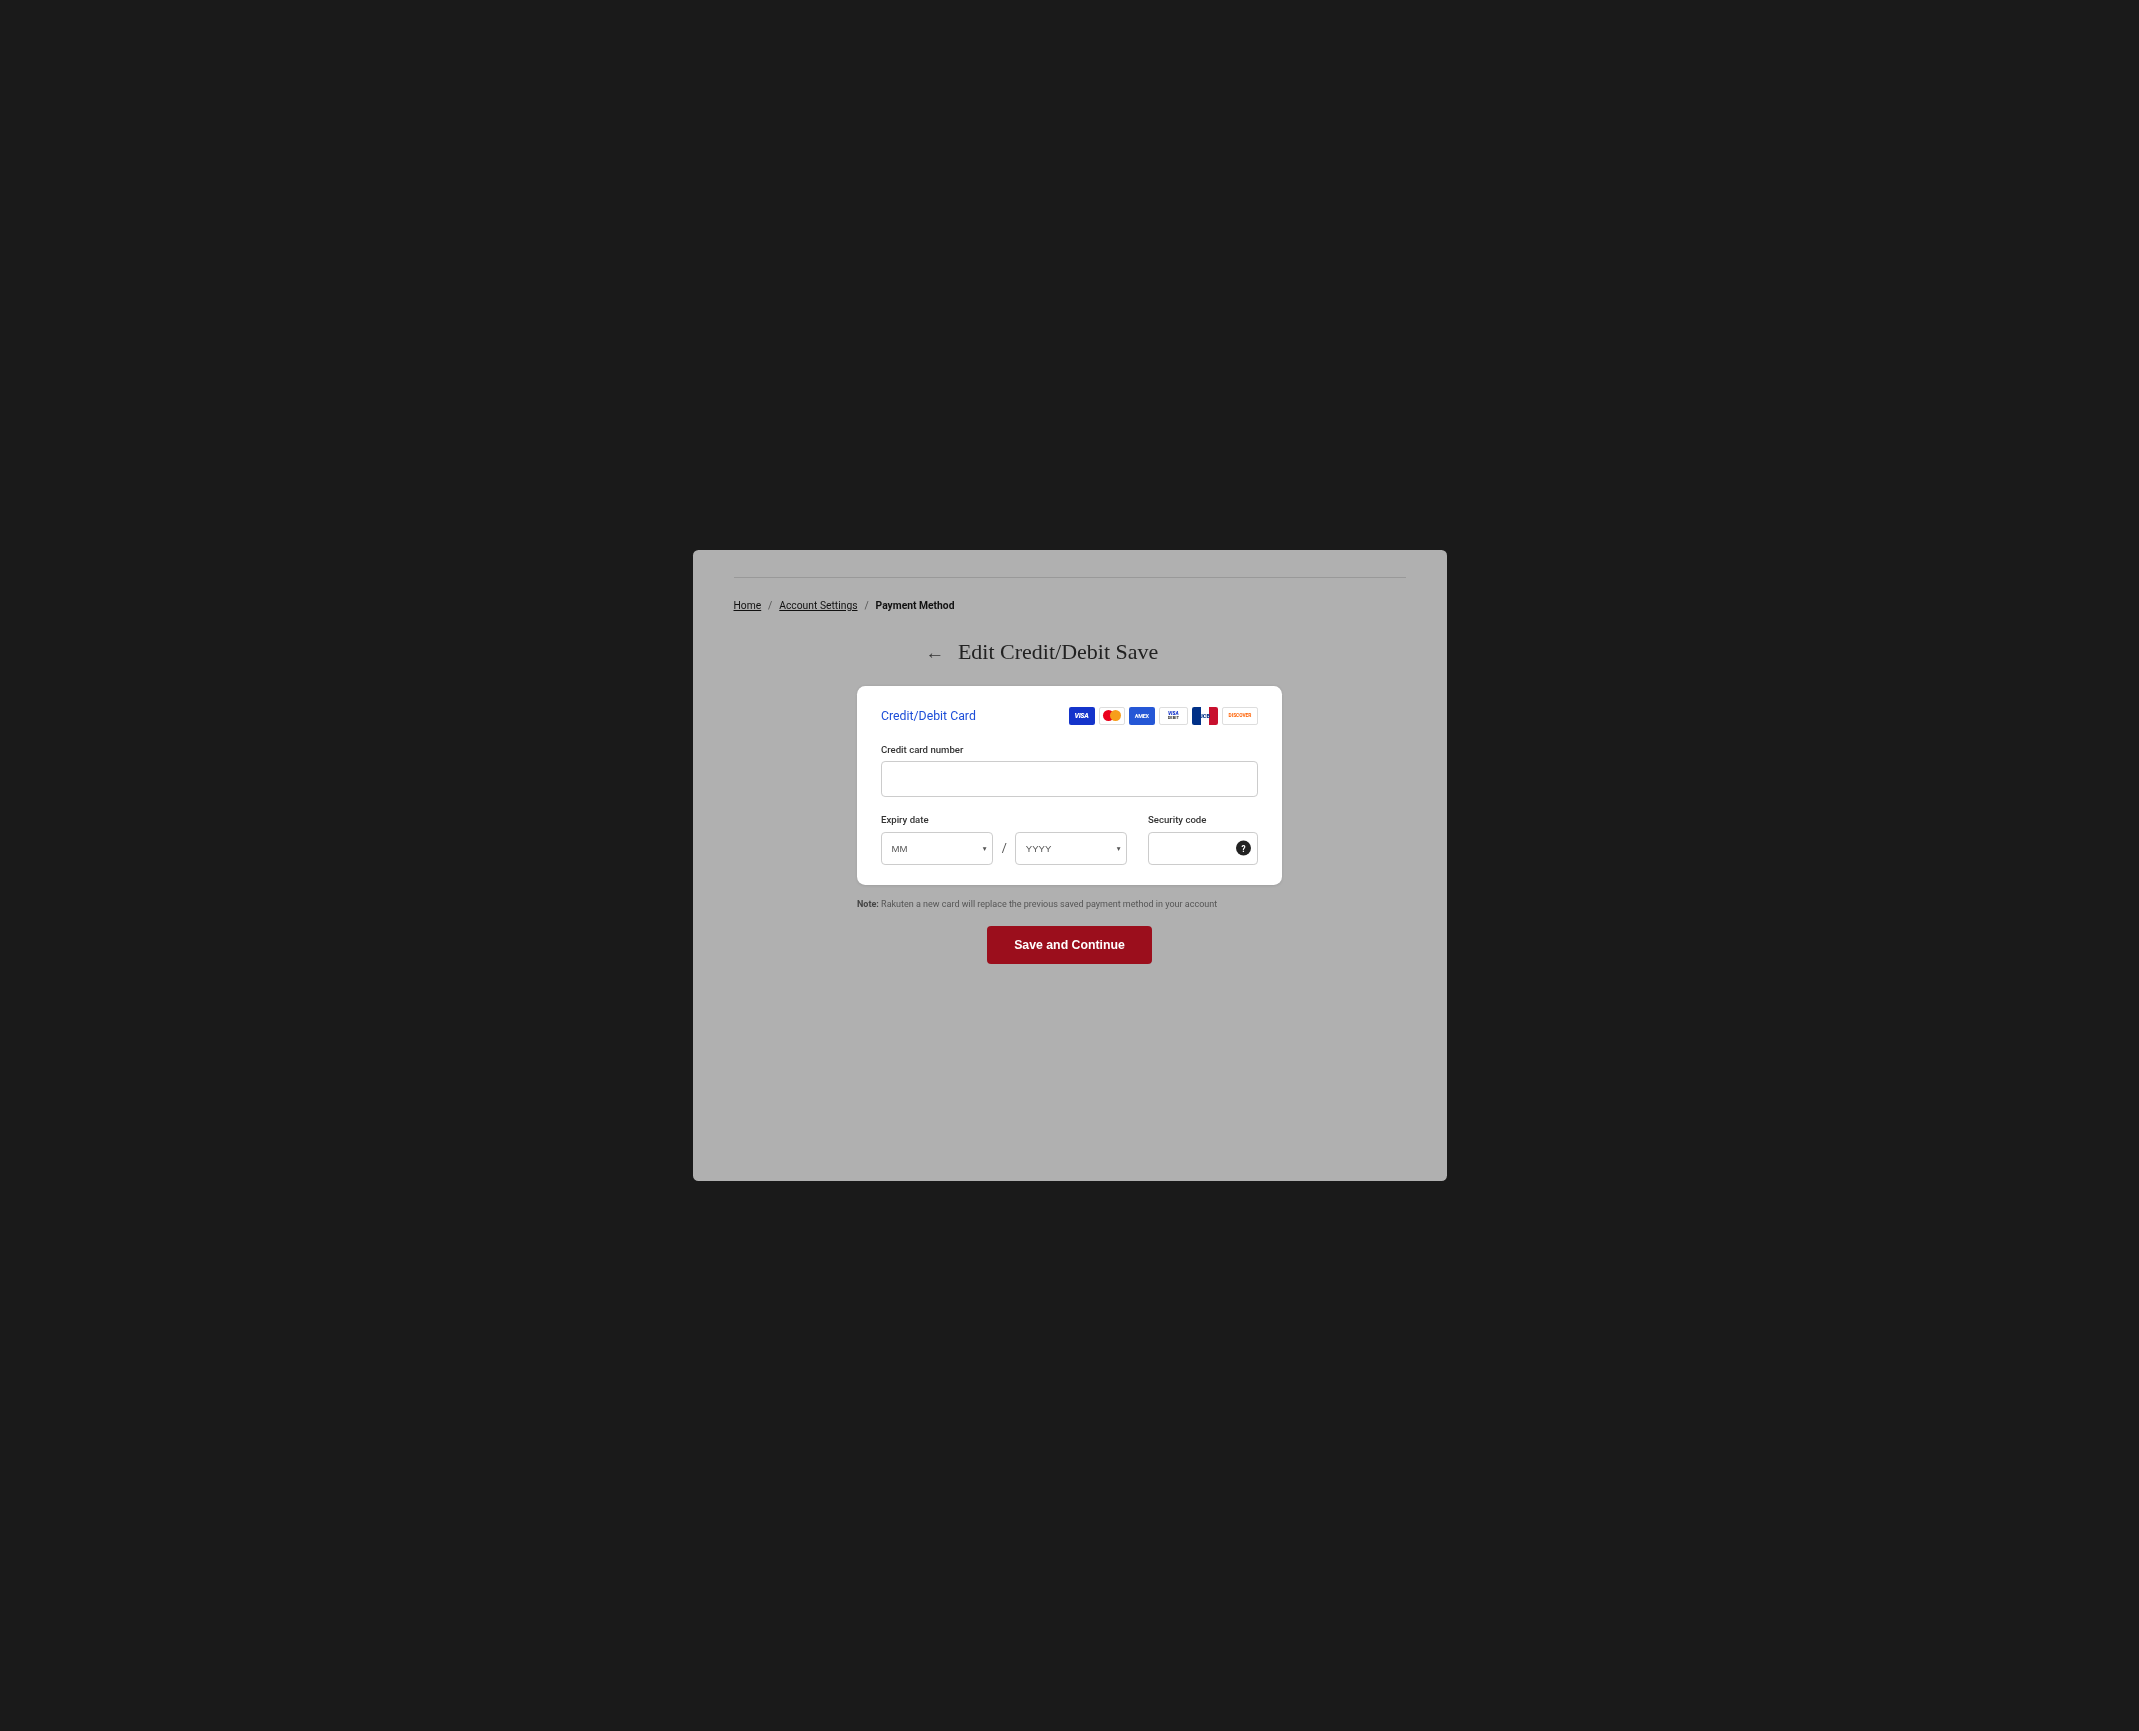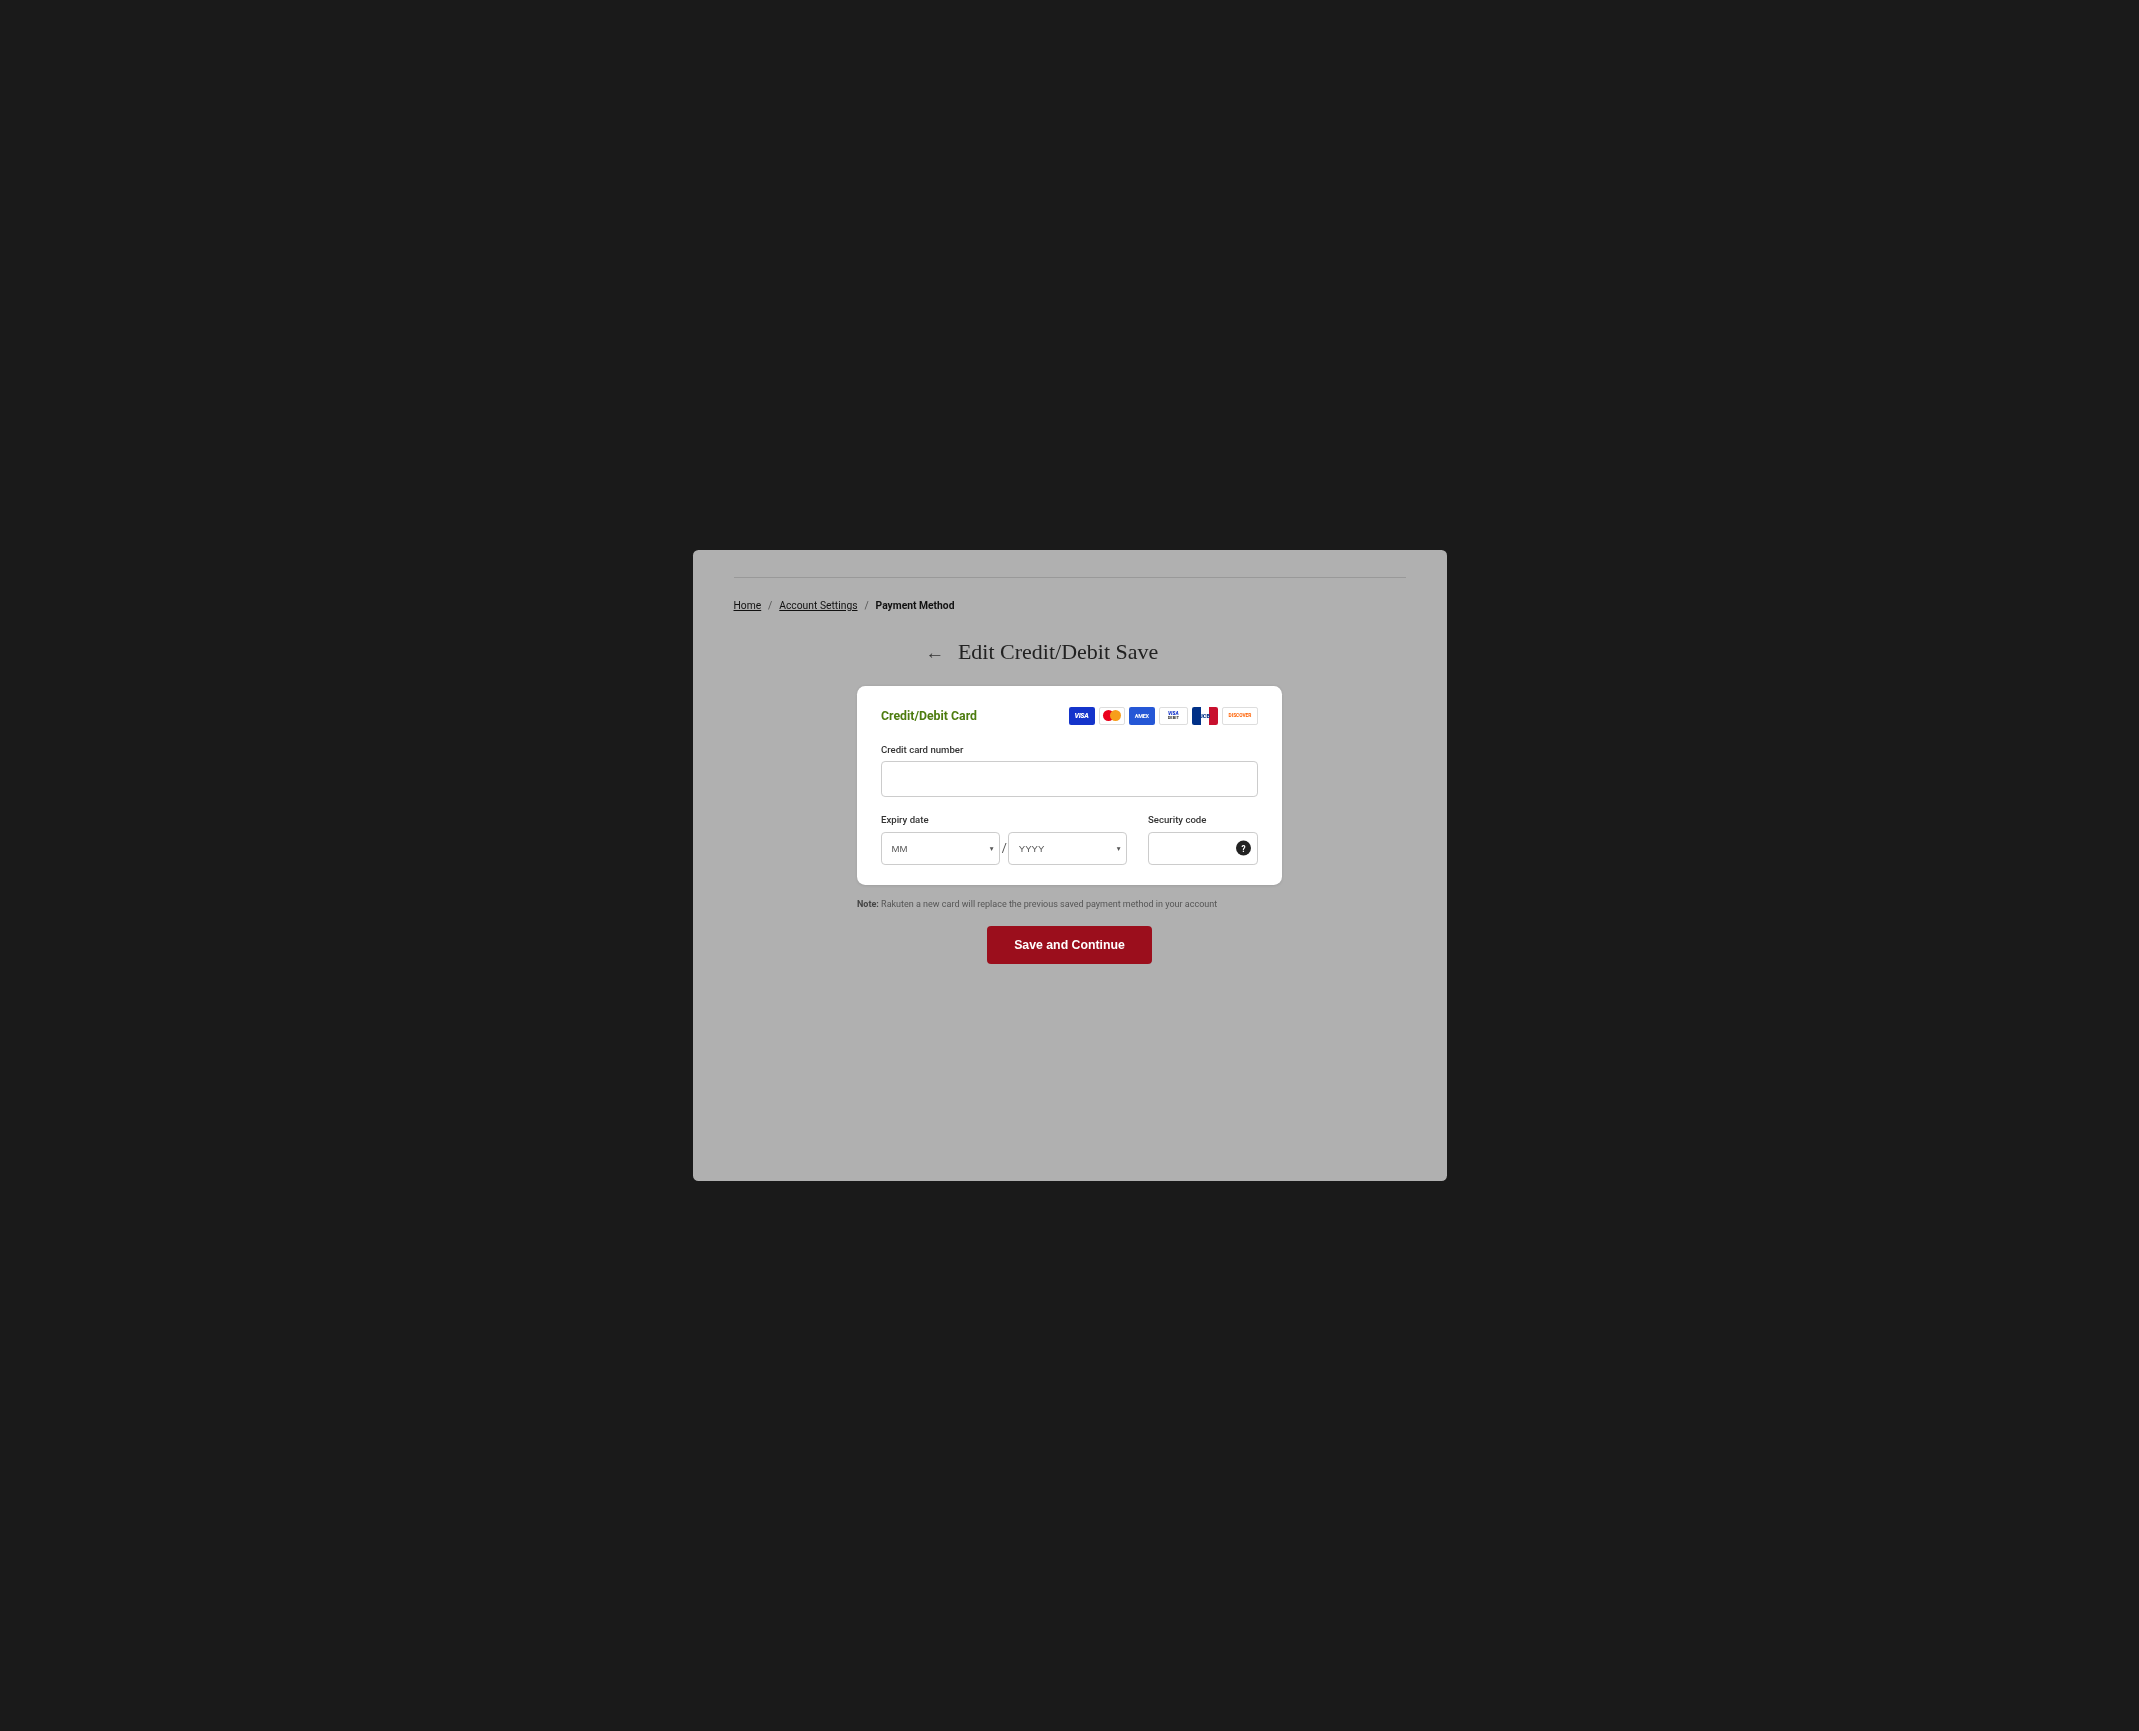--- a/index.html
+++ b/index.html
@@ -109,22 +109,22 @@
 
     .card-header {
       display: flex;
       align-items: center;
       justify-content: space-between;
       margin-bottom: 19px;
     }
 
     .card-title {
       font-size: 12.3px;
-      font-weight: 700;
-      color: #4d7c0f;
+      font-weight: 400;
+      color: #1d4ed8;
     }
 
     .card-icons {
       display: flex;
       gap: 4.1px;
       align-items: center;
     }
 
     .payment-icon {
       height: 18px;
@@ -243,21 +243,21 @@
     .expiry-section {
       flex: 1;
     }
 
     .security-section {
       flex: 0 0 110px;
     }
 
     .expiry-inputs {
       display: flex;
-      gap: 0;
+      gap: 7px;
     }
 
     .select-wrapper {
       position: relative;
       flex: 1;
     }
 
     .expiry-select {
       width: 100%;
       height: 33px;

